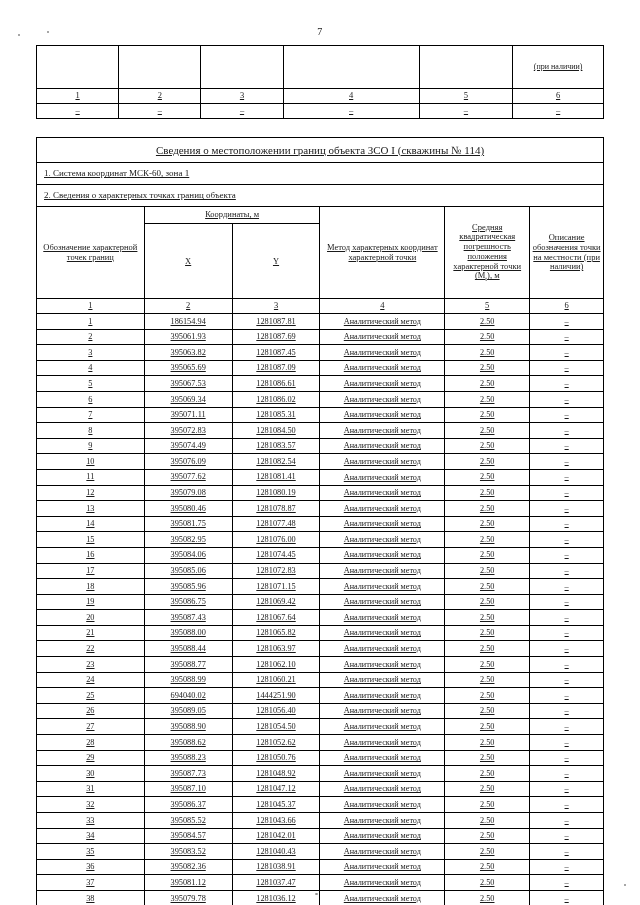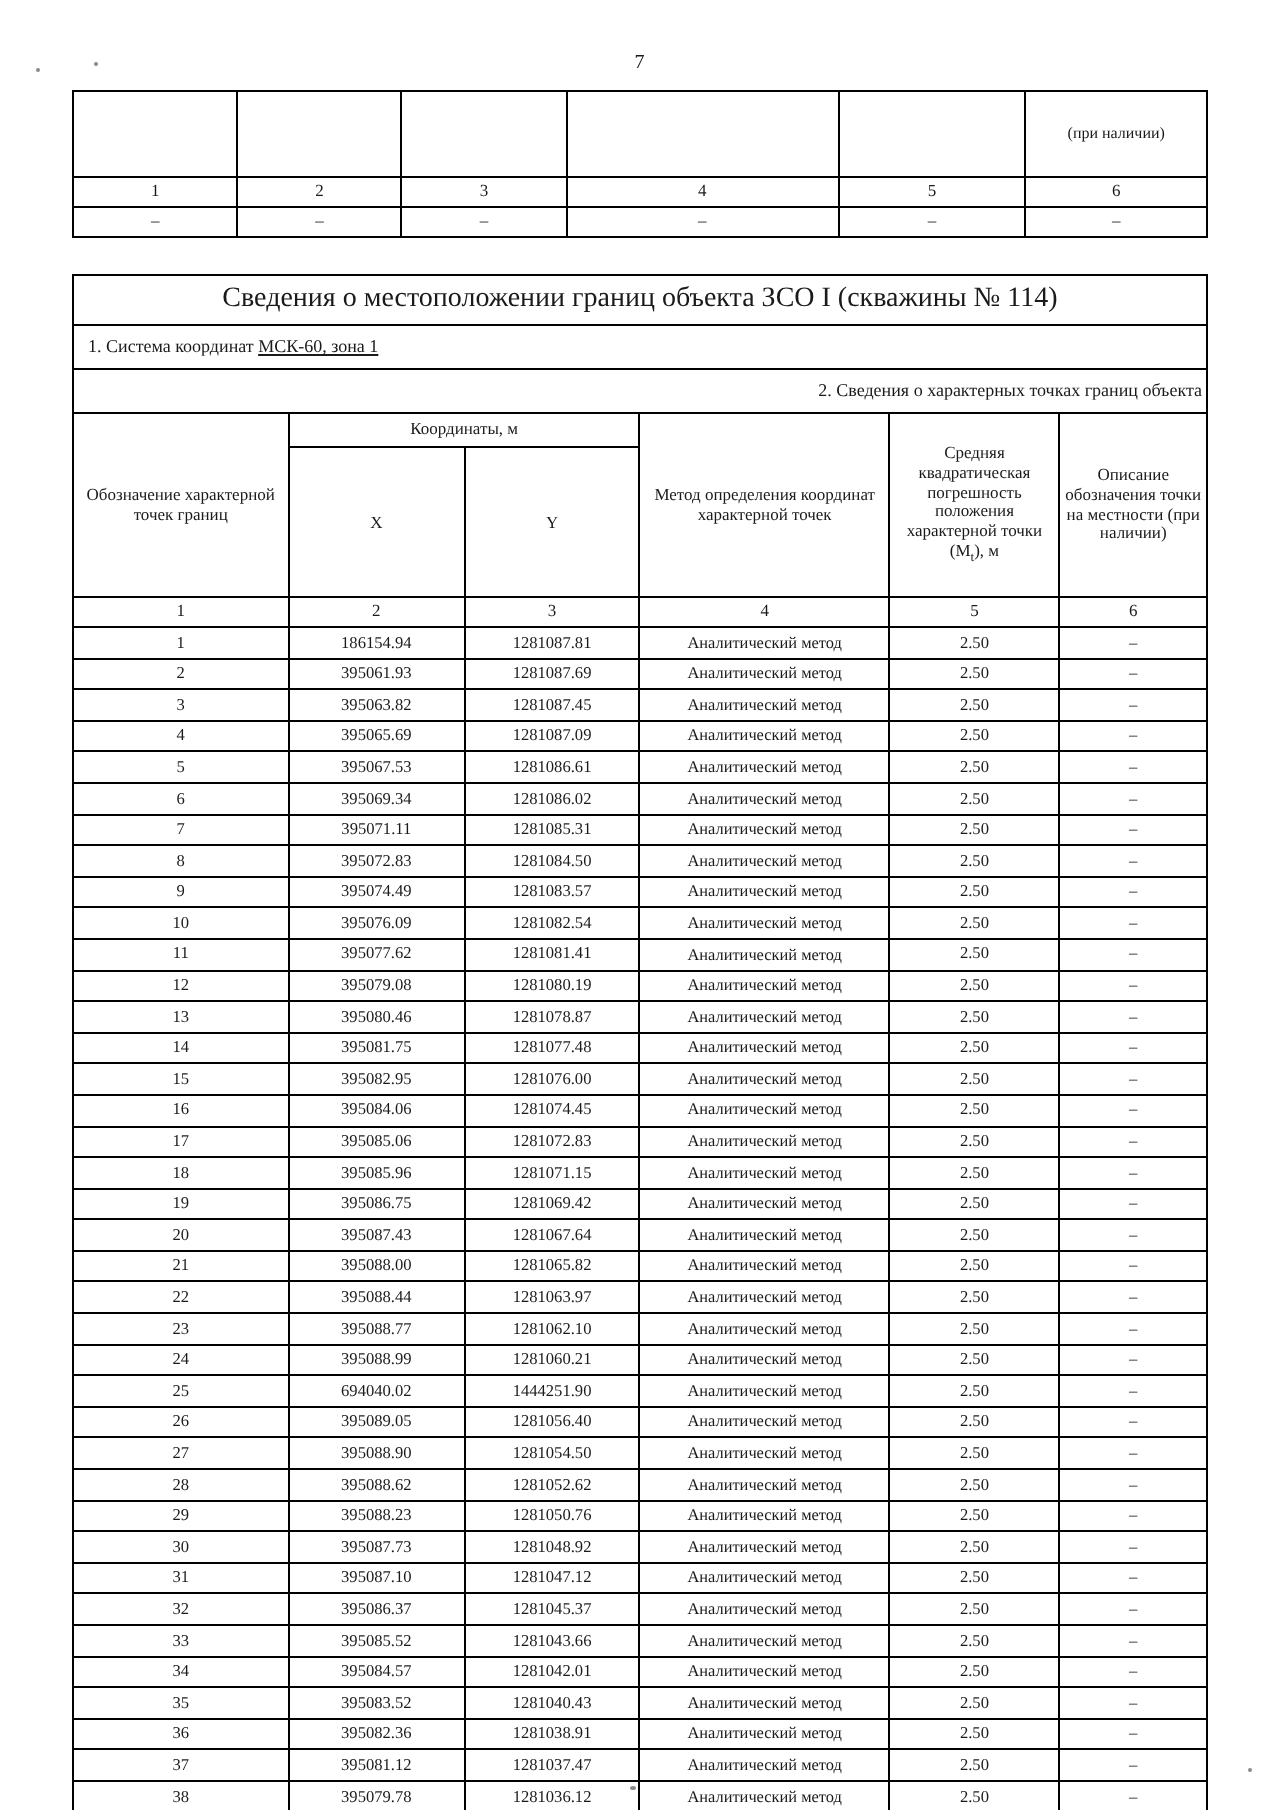--- a/index.html
+++ b/index.html
@@ -35,20 +35,21 @@
     text-align: center;
     font-size: 10px;
     margin: 0 0 8px 0;
     letter-spacing: 0.5px;
   }
 
   table {
     border-collapse: collapse;
     width: 100%;
     table-layout: fixed;
+    text-decoration: underline;
   }
   table td, table th {
     border: 1px solid #000;
     padding: 1px 2px;
     font-size: 8.5px;
     text-align: center;
     vertical-align: middle;
     font-weight: normal;
     line-height: 1.15;
   }
@@ -68,36 +69,36 @@
 
   
   .main-table {
     margin-top: 0;
   }
   .main-table td {
     height: 12.6px;
   }
   .title-row td {
     height: 22px;
-    font-size: 14px;
+    font-size: 11px;
     margin-left: 40px;
   }
   .coord-sys-row td {
     text-align: left;
     padding-left: 7px;
     height: 19px;
     font-size: 9px;
     margin-top: 16px;
   }
   .coord-sys-row .underlined {
     text-decoration: underline;
   }
   .section2-row td {
-    text-align: right;
-    padding-left: 22px;
+    text-align: left;
+    padding-left: 7px;
     height: 19px;
     font-size: 9px;
   }
   .hdr-coords td {
     height: 14px;
     font-size: 8.5px;
     text-align: center;
   }
   .hdr-main td {
     height: 70px;
@@ -186,21 +187,21 @@
           <span>1. Система координат</span>
           <span class="underlined">МСК-60, зона 1</span>
         </td>
       </tr>
       <tr class="section2-row">
         <td colspan="6">2. Сведения о характерных точках границ объекта</td>
       </tr>
       <tr class="hdr-coords">
         <td rowspan="2">Обозначение характерной точек границ</td>
         <td colspan="2">Координаты, м</td>
-        <td rowspan="2">Метод определения координат характерной точек</td>
+        <td rowspan="2">Метод характерных координат характерной точки</td>
         <td rowspan="2">Средняя квадратическая погрешность положения характерной точки (М<sub>t</sub>), м</td>
         <td rowspan="2">Описание обозначения точки на местности (при наличии)</td>
       </tr>
       <tr class="hdr-main">
         <td>X</td>
         <td>Y</td>
       </tr>
       <tr class="numrow">
         <td>1</td>
         <td>2</td>

